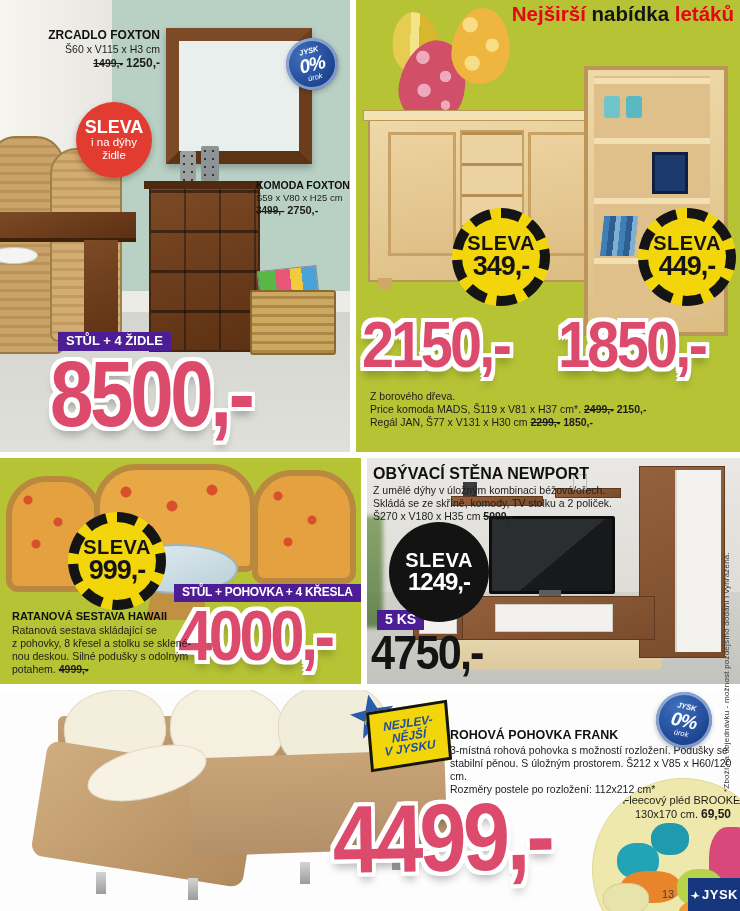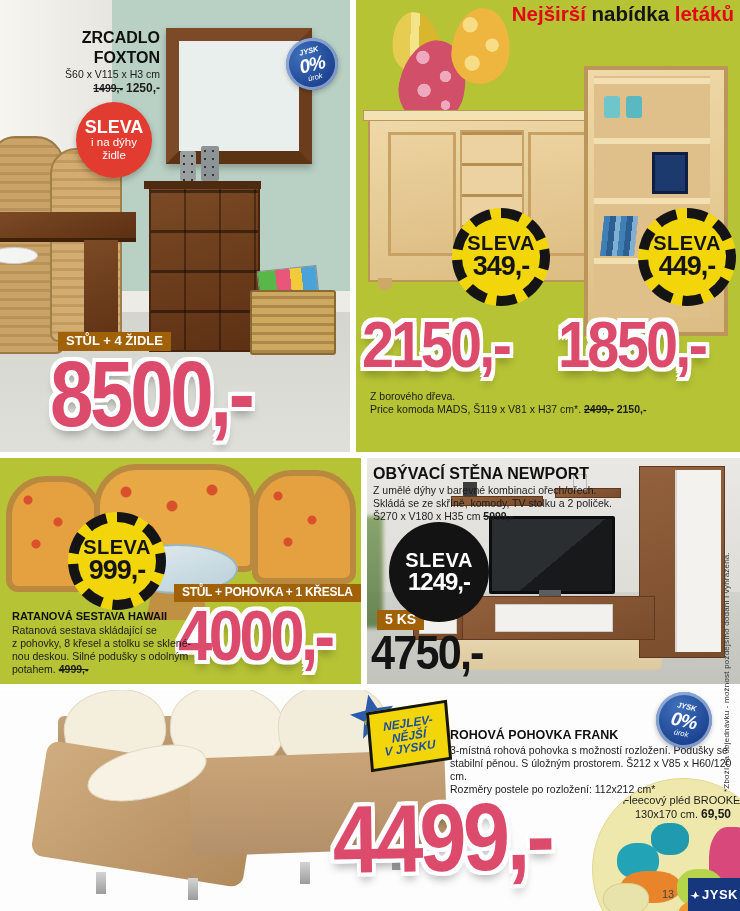--- a/index.html
+++ b/index.html
@@ -7,21 +7,21 @@
         font-family:"Liberation Sans",sans-serif;}
   .abs{position:absolute;}
   
   .price-pink{position:absolute;font-weight:bold;color:#dc4a6c;line-height:.92;white-space:nowrap;
     letter-spacing:-4px;transform-origin:left top;
     text-shadow:-4px -4px 0 #fff,4px -4px 0 #fff,-4px 4px 0 #fff,4px 4px 0 #fff,
        -4px 0 0 #fff,4px 0 0 #fff,0 -4px 0 #fff,0 4px 0 #fff,0 8px 9px rgba(0,0,0,.28);}
   .price-black{position:absolute;font-weight:bold;color:#141414;line-height:.95;white-space:nowrap;
     letter-spacing:-2px;transform-origin:left top;}
   
-  .bar{position:absolute;background:#a16207;color:#fff;font-weight:bold;white-space:nowrap;
+  .bar{position:absolute;background:#4c1d95;color:#fff;font-weight:bold;white-space:nowrap;
     padding:2px 8px 4px;line-height:1;z-index:5;}
   
   .burst{position:absolute;border-radius:50%;background-clip:padding-box;display:flex;flex-direction:column;
     align-items:center;justify-content:center;text-align:center;font-weight:bold;line-height:1.02;z-index:6;}
   .burst-yellow{background:#f2d60a;border:10px dashed #141414;color:#141414;}
   .burst-black{background:#131313;border:10px dashed #131313;color:#fff;}
   .burst .l1{font-size:20px;letter-spacing:.5px;}
   .burst .l2{font-size:27px;letter-spacing:-1px;}
   
   .circle-red{position:absolute;border-radius:50%;background:#e23b30;color:#fff;display:flex;
@@ -38,21 +38,21 @@
   .pct .v{font-size:19px;font-weight:bold;font-style:italic;letter-spacing:-1px;}
   .pct .b{font-size:7.5px;font-style:italic;}
   
   .pstar{position:absolute;background:#2b5cab;display:flex;align-items:center;justify-content:center;z-index:6;
     clip-path:polygon(50% 0%,63% 33%,98% 35%,71% 56%,81% 92%,50% 71%,19% 92%,29% 56%,2% 35%,37% 33%);}
   .pstar span{color:#f2d60a;font-size:6.5px;font-weight:bold;font-style:italic;transform:rotate(-18deg);}
   .ytag{position:absolute;background:#f2d60a;border:3px solid #141414;color:#1d4f9e;font-style:italic;
     font-weight:bold;text-align:center;line-height:1.08;z-index:6;display:flex;flex-direction:column;
     align-items:center;justify-content:center;}
   
-  .ptitle{font-weight:bold;font-size:16px;color:#101010;line-height:1.25;}
+  .ptitle{font-weight:bold;font-size:12px;color:#101010;line-height:1.25;}
   .pdesc{font-size:10.5px;color:#1c1c1c;line-height:1.25;}
   .strike{text-decoration:line-through;font-weight:bold;}
   .newp{font-weight:bold;}
   .txt{position:absolute;z-index:5;}
   
   .logo1{font-family:"Liberation Serif",serif;font-size:44px;line-height:1;white-space:nowrap;}
   .logo2{font-weight:bold;font-size:20.5px;line-height:1;white-space:nowrap;margin-top:2px;}
   .red{color:#e30613;} .blk{color:#151515;}
   
   .vnote{position:absolute;writing-mode:vertical-rl;transform:rotate(180deg);font-size:8px;color:#333;
@@ -99,20 +99,26 @@
     <div class="circle-red" style="left:76px;top:102px;width:76px;height:76px;">
       <span class="l1">SLEVA</span>
       <span class="l2">i na dýhy</span>
       <span class="l3">židle</span>
     </div>
     <div class="pct" style="left:286px;top:38px;width:52px;height:52px;transform:rotate(-14deg);">
       <span class="t">JYSK</span>
       <span class="v">0%</span>
       <span class="b">úrok</span>
     </div>
+    <div class="txt" style="left:256px;top:179px;width:96px;">
+      <div class="ptitle" style="font-size:10.5px;">KOMODA FOXTON</div>
+      <div class="pdesc" style="font-size:9.5px;">Š59 x V80 x H25 cm</div>
+      <div class="pdesc" style="font-size:10px;"><span class="strike">3499,-</span>
+        <span class="newp" style="font-size:11px;">2750,-</span></div>
+    </div>
     <div class="bar" style="left:58px;top:332px;font-size:13px;">STŮL + 4 ŽIDLE</div>
     <div class="price-pink" style="left:50px;top:352px;font-size:92px;transform:scaleX(.85);">8500,-</div>
   </div>
 
   <div class="abs" style="left:356px;top:0;width:384px;height:452px;background:#b6c335;overflow:hidden;">
 
     <div class="abs" style="left:36px;top:12px;width:48px;height:62px;border-radius:50% 50% 50% 50%/60% 60% 40% 40%;transform:rotate(-8deg);background:linear-gradient(100deg,#e7cc52 0 40%,#f4e489 40% 55%,#d8b62e 55%);"></div>
     <div class="abs" style="left:44px;top:40px;width:66px;height:84px;border-radius:50%/60% 60% 42% 42%;transform:rotate(12deg);background:radial-gradient(circle 7px at 18px 20px,#efa9bc 90%,transparent),radial-gradient(circle 6px at 44px 34px,#efa9bc 90%,transparent),radial-gradient(circle 7px at 26px 52px,#efa9bc 90%,transparent),radial-gradient(circle 5px at 50px 62px,#efa9bc 90%,transparent),#d14f68;"></div>
     <div class="abs" style="left:96px;top:8px;width:58px;height:76px;border-radius:50%/60% 60% 42% 42%;transform:rotate(6deg);background:radial-gradient(circle 8px at 16px 18px,#f7dd86 90%,transparent),radial-gradient(circle 7px at 40px 36px,#f7dd86 90%,transparent),radial-gradient(circle 8px at 22px 56px,#f7dd86 90%,transparent),#eeb63e;"></div>
 
@@ -142,39 +148,42 @@
       <span class="l1">SLEVA</span>
       <span class="l2">449,-</span>
     </div>
     <div class="price-pink" style="left:6px;top:316px;font-size:64px;letter-spacing:-3px;transform:scaleX(.9);">2150,-</div>
     <div class="price-pink" style="left:202px;top:316px;font-size:64px;letter-spacing:-3px;transform:scaleX(.9);">1850,-</div>
     <div class="txt" style="left:14px;top:390px;width:360px;">
       <div class="pdesc">Z borového dřeva.</div>
       <div class="pdesc"><span>Price komoda MADS, Š119 x V81 x H37 cm*.</span>
         <span class="strike">2499,-</span>
         <span class="newp">2150,-</span></div>
+      <div class="pdesc"><span>Regál JAN, Š77 x V131 x H30 cm</span>
+        <span class="strike">2299,-</span>
+        <span class="newp">1850,-</span></div>
     </div>
   </div>
 
   <div class="abs" style="left:350px;top:0;width:6px;height:452px;background:#fff;z-index:4;"></div>
   <div class="abs" style="left:0;top:452px;width:740px;height:6px;background:#fff;z-index:4;"></div>
   <div class="abs" style="left:0;top:684px;width:740px;height:6px;background:#fff;z-index:4;"></div>
   <div class="abs" style="left:361px;top:458px;width:6px;height:226px;background:#fff;z-index:4;"></div>
 
   <div class="abs" style="left:0;top:458px;width:361px;height:226px;background:#b6c335;overflow:hidden;">
     <div class="abs" style="left:6px;top:18px;width:84px;height:104px;border:6px solid #b8893e;border-radius:40px 40px 12px 12px;background:radial-gradient(circle 5px at 16px 18px,#d9502c 80%,transparent),radial-gradient(circle 5px at 46px 40px,#d9502c 80%,transparent),radial-gradient(circle 5px at 24px 62px,#d9502c 80%,transparent),#e5a040;"></div>
     <div class="abs" style="left:94px;top:6px;width:150px;height:96px;border:6px solid #b8893e;border-radius:42px 42px 10px 10px;background:radial-gradient(circle 6px at 26px 22px,#d9502c 80%,transparent),radial-gradient(circle 6px at 72px 36px,#d9502c 80%,transparent),radial-gradient(circle 6px at 112px 20px,#d9502c 80%,transparent),radial-gradient(circle 5px at 50px 60px,#d9502c 80%,transparent),#e7a845;"></div>
     <div class="abs" style="left:252px;top:12px;width:92px;height:102px;border:6px solid #b8893e;border-radius:40px 40px 12px 12px;background:radial-gradient(circle 5px at 20px 20px,#d9502c 80%,transparent),radial-gradient(circle 5px at 54px 44px,#d9502c 80%,transparent),radial-gradient(circle 5px at 30px 66px,#d9502c 80%,transparent),#e5a040;"></div>
     <div class="abs" style="left:146px;top:112px;width:62px;height:50px;background:#c19143;clip-path:polygon(16% 0,84% 0,100% 100%,0 100%);"></div>
     <div class="abs" style="left:116px;top:86px;width:118px;height:46px;border-radius:50%;background:linear-gradient(160deg,#e2edf1,#b9cfd8);border:2px solid #9db4bd;"></div>
     <div class="burst burst-yellow" style="left:68px;top:54px;width:78px;height:78px;">
       <span class="l1">SLEVA</span>
       <span class="l2">999,-</span>
     </div>
-    <div class="bar" style="left:174px;top:126px;font-size:12px;letter-spacing:-.3px;">STŮL + POHOVKA + 1 KŘESLA</div>
+    <div class="bar" style="left:174px;top:126px;font-size:12px;letter-spacing:-.3px;">STŮL + POHOVKA + 4 KŘESLA</div>
     <div class="price-pink" style="left:178px;top:146px;font-size:70px;transform:scaleX(.88);">4000,-</div>
     <div class="txt" style="left:12px;top:152px;width:180px;">
       <div class="ptitle" style="font-size:11px;">RATANOVÁ SESTAVA HAWAII</div>
       <div class="pdesc">Ratanová sestava skládající se</div>
       <div class="pdesc">z pohovky, 8 křesel a stolku se sklené-</div>
       <div class="pdesc">nou deskou. Silné podušky s odolným</div>
       <div class="pdesc"><span>potahem.</span>
         <span class="strike">4999,-</span></div>
     </div>
   </div>
@@ -190,21 +199,21 @@
     <div class="abs" style="left:96px;top:24px;width:14px;height:14px;background:#3c3c3c;"></div>
     <div class="abs" style="left:206px;top:16px;width:12px;height:14px;background:#e8e6e2;border:1px solid #bbb;"></div>
     <div class="abs" style="left:122px;top:58px;width:120px;height:72px;background:linear-gradient(140deg,#2b2e31 0 55%,#17191b 55%);border:3px solid #0c0d0e;border-radius:2px;"></div>
     <div class="abs" style="left:172px;top:132px;width:22px;height:6px;background:#5b5e61;"></div>
     <div class="abs walnut" style="left:86px;top:138px;width:200px;height:42px;"></div>
     <div class="abs" style="left:128px;top:146px;width:116px;height:26px;background:#f2f1ee;border:1px solid #cfcdc8;"></div>
     <div class="abs walnut" style="left:46px;top:106px;width:48px;height:74px;"></div>
     <div class="abs" style="left:52px;top:112px;width:36px;height:62px;background:#f2f1ee;border:1px solid #cfcdc8;"></div>
     <div class="txt" style="left:6px;top:6px;width:300px;">
       <div class="ptitle" style="font-size:16px;">OBÝVACÍ STĚNA NEWPORT</div>
-      <div class="pdesc">Z umělé dýhy v barevné kombinaci ořech/ořech.</div>
+      <div class="pdesc">Z umělé dýhy v úložným kombinaci béžová/ořech.</div>
       <div class="pdesc">Skládá se ze skříně, komody, TV stolku a 2 poliček.</div>
       <div class="pdesc"><span>Š270 x V180 x H35 cm</span>
         <span class="strike">5999,-</span></div>
     </div>
     <div class="burst burst-black" style="left:22px;top:64px;width:80px;height:80px;">
       <span class="l1">SLEVA</span>
       <span class="l2" style="font-size:24px;">1249,-</span>
     </div>
     <div class="bar" style="left:10px;top:152px;font-size:14px;">5 KS</div>
     <div class="price-black" style="left:4px;top:172px;font-size:48px;transform:scaleX(.9);">4750,-</div>

